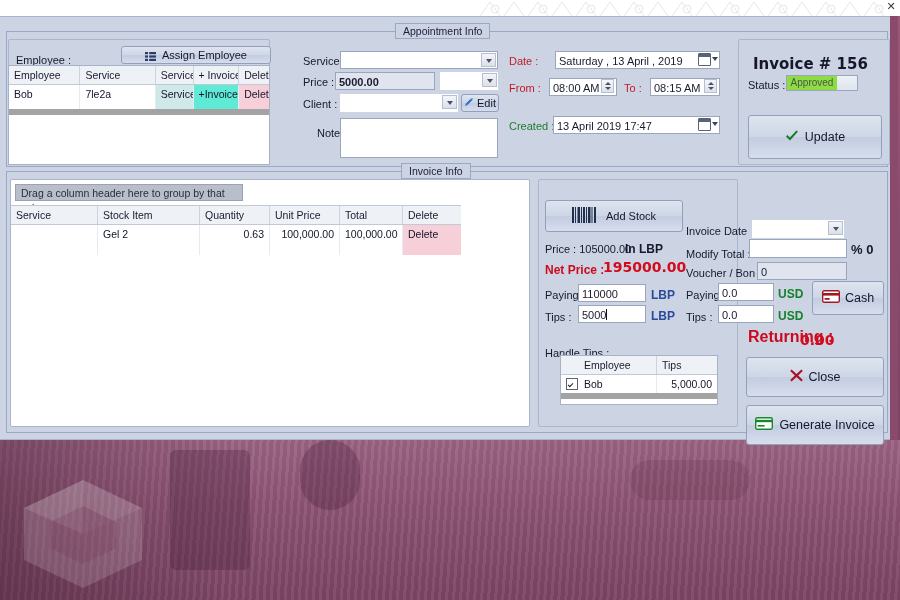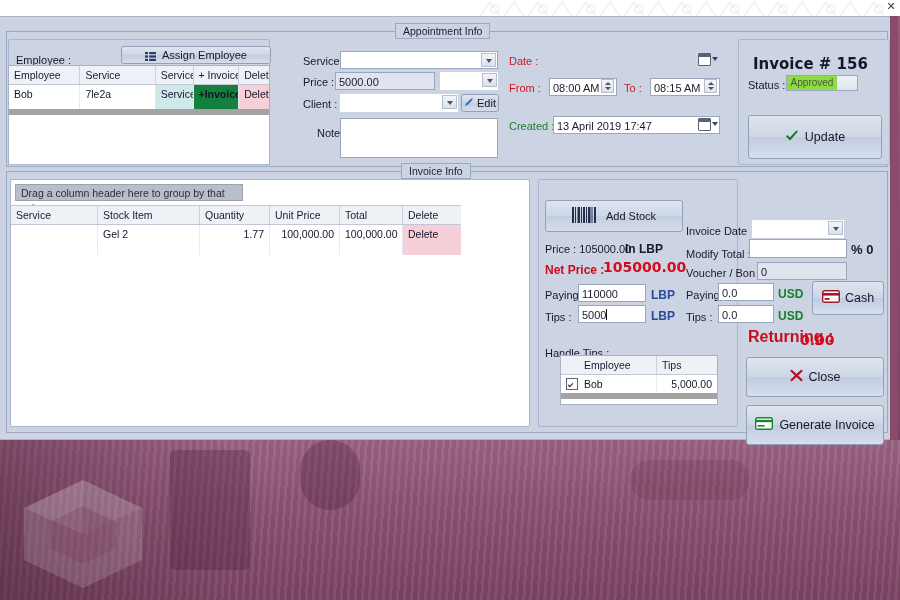--- a/index.html
+++ b/index.html
@@ -101,21 +101,21 @@
   .tbl .hcell{
     font-size:10.5px;color:#1a1a2e;padding:3px 5px;box-sizing:border-box;
     border-right:1px solid #ccd2de;white-space:nowrap;overflow:hidden;
   }
   .tbl .drow{display:flex;border-bottom:6px solid #a3a3a3;}
   .tbl .dcell{
     font-size:10.5px;color:#14142a;padding:3px 5px;box-sizing:border-box;
     border-right:1px solid #e6eaf1;white-space:nowrap;overflow:hidden;
   }
   .cell-service{background:#cfe9ea;}
-  .cell-invoice{background:#15803d;font-weight:bold;}
+  .cell-invoice{background:#5eead4;}
   .cell-delete{background:#f6cfd8;}
   .num{text-align:right;}
   
   #invoice-num{position:absolute;font-size:15px;font-weight:bold;color:#16162c;white-space:nowrap;
     font-family:"DejaVu Sans",sans-serif;}
   #status-toggle{position:absolute;width:72px;height:16px;border:1px solid #9aa6bd;box-sizing:border-box;
     background:linear-gradient(180deg,#eef1f6,#dfe4ee);}
   #status-on{position:absolute;left:0;top:0;width:50px;height:14px;background:#8ddc44;
     font-size:10px;color:#4a5a46;text-align:center;line-height:14px;}
   .grpstrip{position:absolute;height:17px;background:#b9bfca;border:1px solid #9aa3b3;box-sizing:border-box;
@@ -210,21 +210,21 @@
     </div>
   </div>
 
   <div class="lbl" style="left:303px;top:38px;">Service :</div>
   <div class="combo" style="left:340px;top:34px;width:158px;">7le2a</div>
   <div class="combo" style="left:340px;top:34px;width:158px;color:transparent;">
       <span class="arw"></span>
     </div>
 
   <div class="lbl" style="left:303px;top:59px;">Price :</div>
-  <div class="input grey" style="left:335px;top:55px;width:100px;">5000.00</div>
+  <div class="input grey" style="left:335px;top:55px;width:100px;font-weight:bold;">5000.00</div>
   <div class="combo grey" style="left:440px;top:55px;width:58px;">LBP</div>
   <div class="combo" style="left:440px;top:55px;width:58px;color:transparent;border:none;">
       <span class="arw"></span>
     </div>
 
   <div class="lbl" style="left:303px;top:81px;">Client :</div>
   <div class="combo" style="left:340px;top:77px;width:118px;">Client aa</div>
   <div class="combo" style="left:340px;top:77px;width:118px;color:transparent;border:none;">
       <span class="arw"></span>
     </div>
@@ -235,20 +235,21 @@
           <path d="M7,1.5 L8,0.6 L9.4,2 L8.5,3 Z" fill="#8aa8c8"></path>
         </svg>
     </span>
     <span>Edit</span>
   </div>
 
   <div class="lbl" style="left:317px;top:110px;">Notes :</div>
   <div class="input" style="left:340px;top:101px;width:158px;height:40px;"></div>
 
   <div class="lbl lbl-red" style="left:509px;top:38px;">Date :</div>
+  <div class="input" style="left:555px;top:34px;width:165px;">Saturday  , 13     April     , 2019</div>
   <div class="calbtn" style="left:698px;top:36px;">
       <span class="sq"></span>
       <span class="tri"></span>
     </div>
 
   <div class="lbl lbl-red" style="left:509px;top:65px;">From :</div>
   <div class="input" style="left:549px;top:61px;width:68px;">08:00 AM</div>
   <span class="spin" style="left:601px;top:62px;"></span>
   <div class="lbl lbl-red" style="left:624px;top:65px;">To :</div>
   <div class="input" style="left:650px;top:61px;width:70px;">08:15 AM</div>
@@ -288,21 +289,21 @@
       <div class="hcell" style="width:87px;">Service</div>
       <div class="hcell" style="width:102px;">Stock Item</div>
       <div class="hcell" style="width:70px;">Quantity</div>
       <div class="hcell" style="width:70px;">Unit Price</div>
       <div class="hcell" style="width:63px;">Total</div>
       <div class="hcell" style="width:58px;border-right:none;">Delete</div>
     </div>
     <div class="drow" style="height:30px;">
       <div class="dcell" style="width:87px;"></div>
       <div class="dcell" style="width:102px;">Gel 2</div>
-      <div class="dcell num" style="width:70px;">1.77</div>
+      <div class="dcell num" style="width:70px;">0.63</div>
       <div class="dcell num" style="width:70px;">100,000.00</div>
       <div class="dcell num" style="width:63px;">100,000.00</div>
       <div class="dcell cell-delete" style="width:58px;border-right:none;">Delete</div>
     </div>
   </div>
 
   <div class="panel" style="left:538px;top:162px;width:200px;height:248px;"></div>
 
   <div class="btn" style="left:545px;top:183px;width:138px;height:32px;gap:8px;">
     <span>
@@ -320,21 +321,21 @@
           </g>
         </svg>
     </span>
     <span>Add Stock</span>
   </div>
 
   <div class="lbl" style="left:545px;top:226px;">Price : 105000.00</div>
   <div class="lbl bold" style="left:625px;top:225px;font-size:12px;">In LBP</div>
 
   <div class="lbl bold red" style="left:545px;top:246px;font-size:12px;">Net Price :</div>
-  <div class="big-red" style="position:absolute;left:603px;top:242px;">105000.00</div>
+  <div class="big-red" style="position:absolute;left:603px;top:242px;">195000.00</div>
 
   <div class="lbl" style="left:545px;top:272px;">Paying :</div>
   <div class="input" style="left:578px;top:267px;width:68px;">110000</div>
   <div class="lbl bold blue" style="left:651px;top:271px;font-size:12px;">LBP</div>
 
   <div class="lbl" style="left:545px;top:294px;">Tips :</div>
   <div class="input" style="left:578px;top:288px;width:68px;"><span>5000</span><span class="cursor-bar"></span></div>
   <div class="lbl bold blue" style="left:651px;top:292px;font-size:12px;">LBP</div>
 
   <div class="lbl" style="left:545px;top:330px;">Handle Tips :</div>

